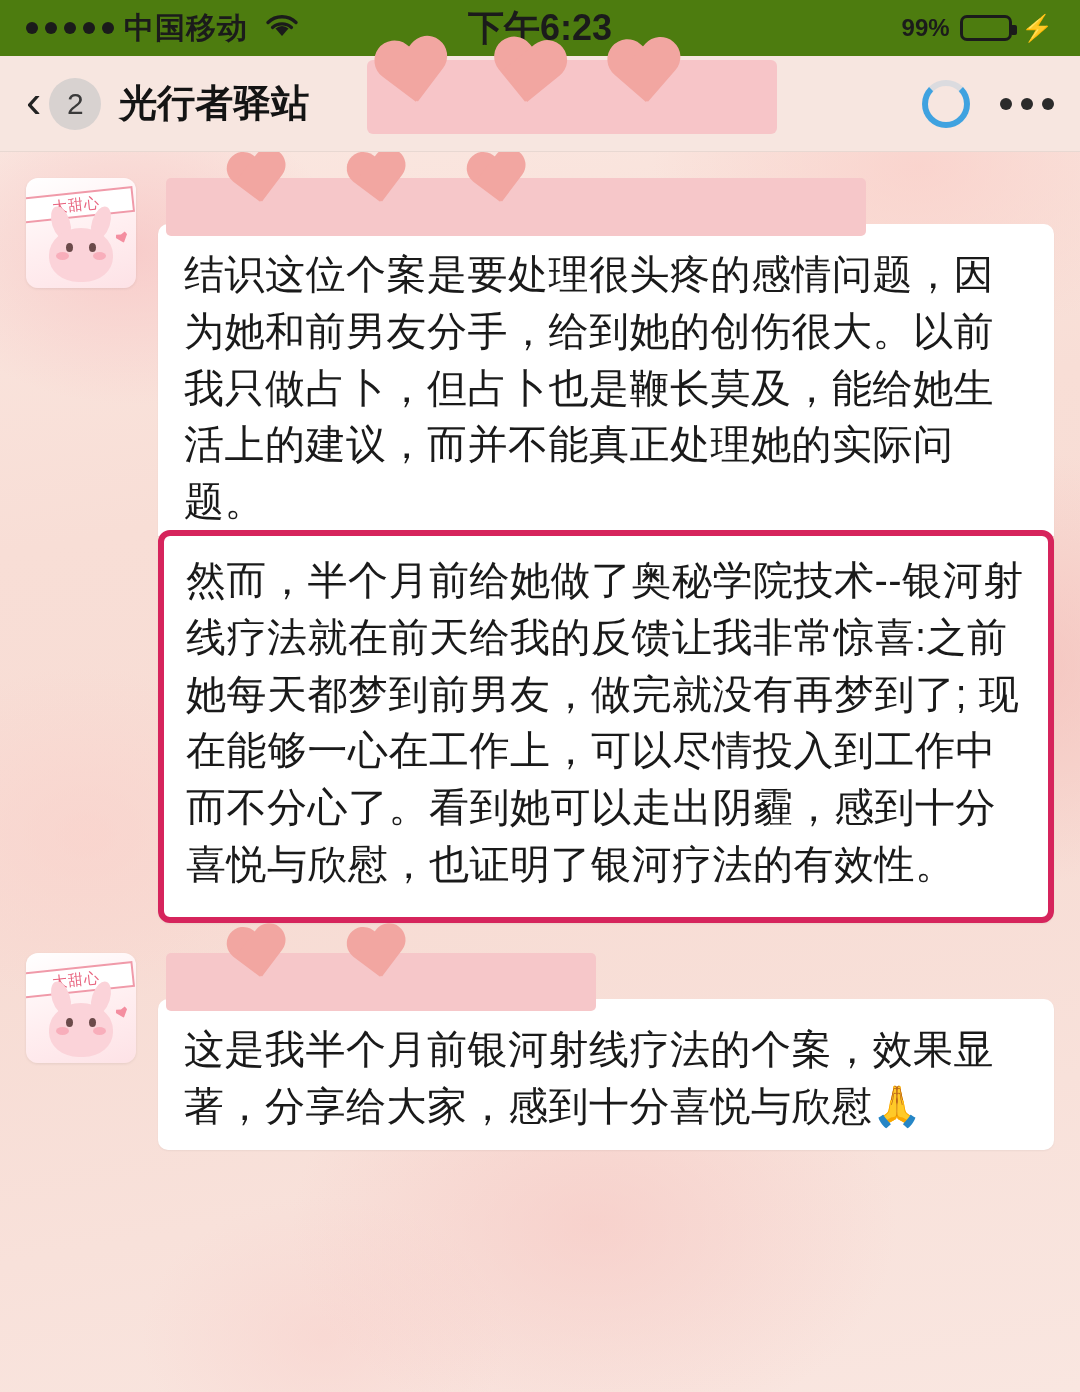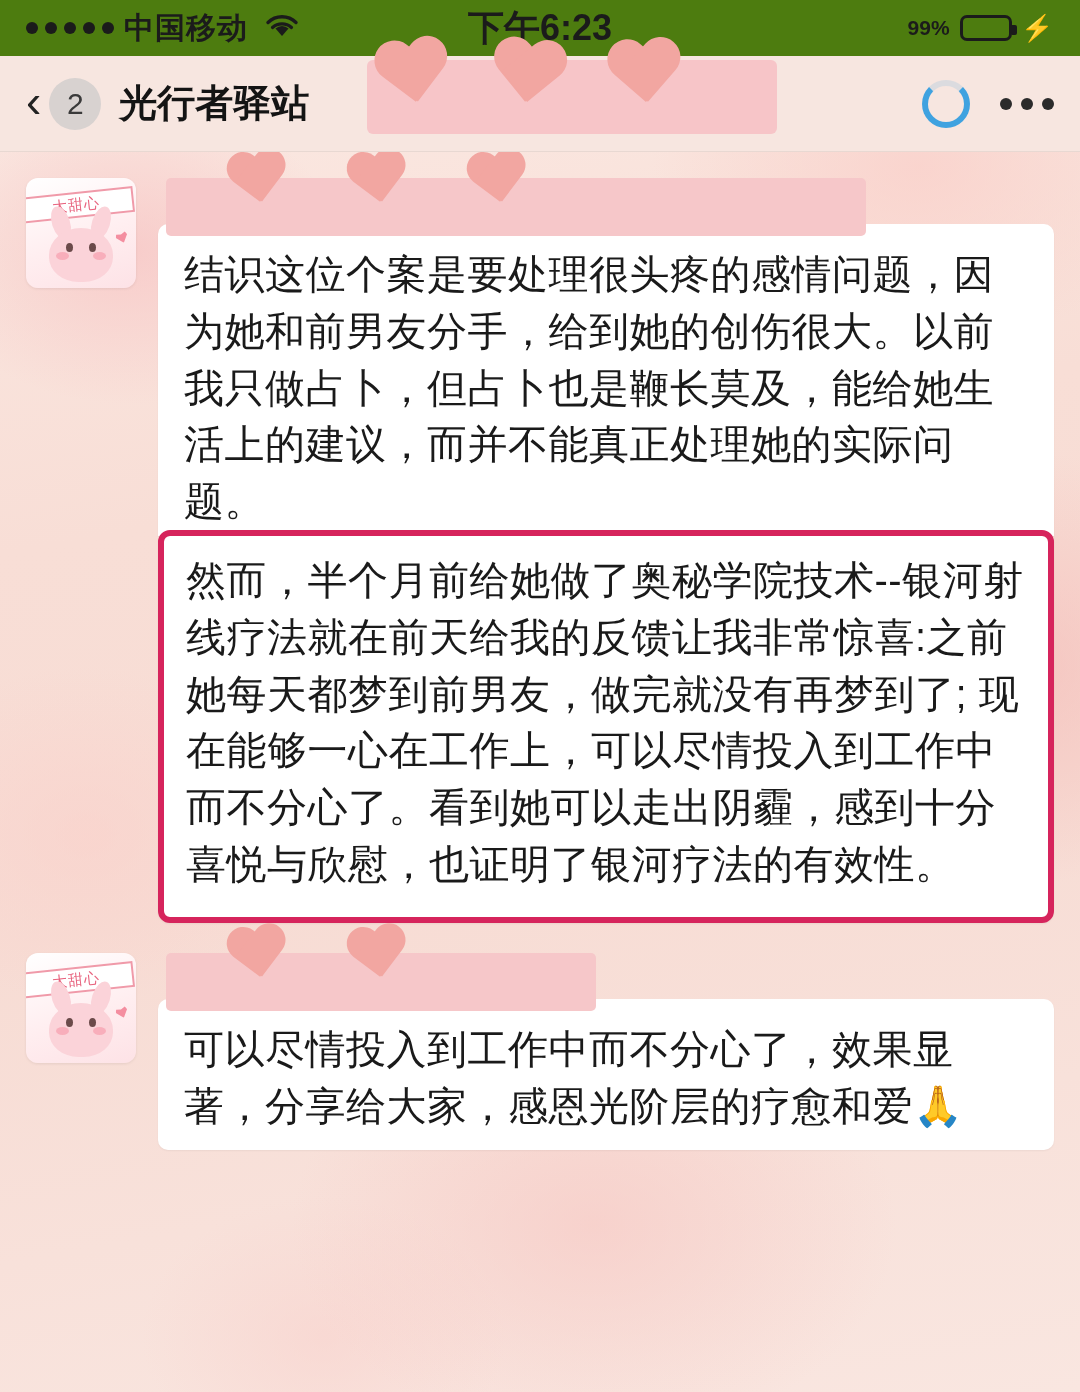--- a/index.html
+++ b/index.html
@@ -57,21 +57,21 @@
     font-weight: 700;
     pointer-events: none;
   }
   .sb-right {
     margin-left: auto;
     display: flex;
     align-items: center;
     gap: 10px;
     z-index: 1;
   }
-  .battery-pct { font-size: 21px; font-weight: 600; }
+  .battery-pct { font-size: 24px; font-weight: 600; }
   .battery {
     width: 52px; height: 26px;
     border: 3px solid #1b1b1b;
     border-radius: 7px;
     position: relative;
     box-sizing: border-box;
     padding: 2px;
   }
   .battery::after {
     content: "";
@@ -402,18 +402,18 @@
       <div class="mini-heart"></div>
     </div>
     <div class="bubbles">
       <div class="redaction-bar">
         <div class="redact-hearts">
           <div class="heart"></div>
           <div class="heart"></div>
         </div>
       </div>
       <div class="bubble">
-        <p>可以尽情投入到工作中而不分心了，效果显著，分享给大家，感恩光阶层的疗愈和爱🙏</p>
+        <p>这是我半个月前银河射线疗法的个案，效果显著，分享给大家，感到十分喜悦与欣慰🙏</p>
       </div>
     </div>
   </div>
 
 </div>
 
 </body></html>

